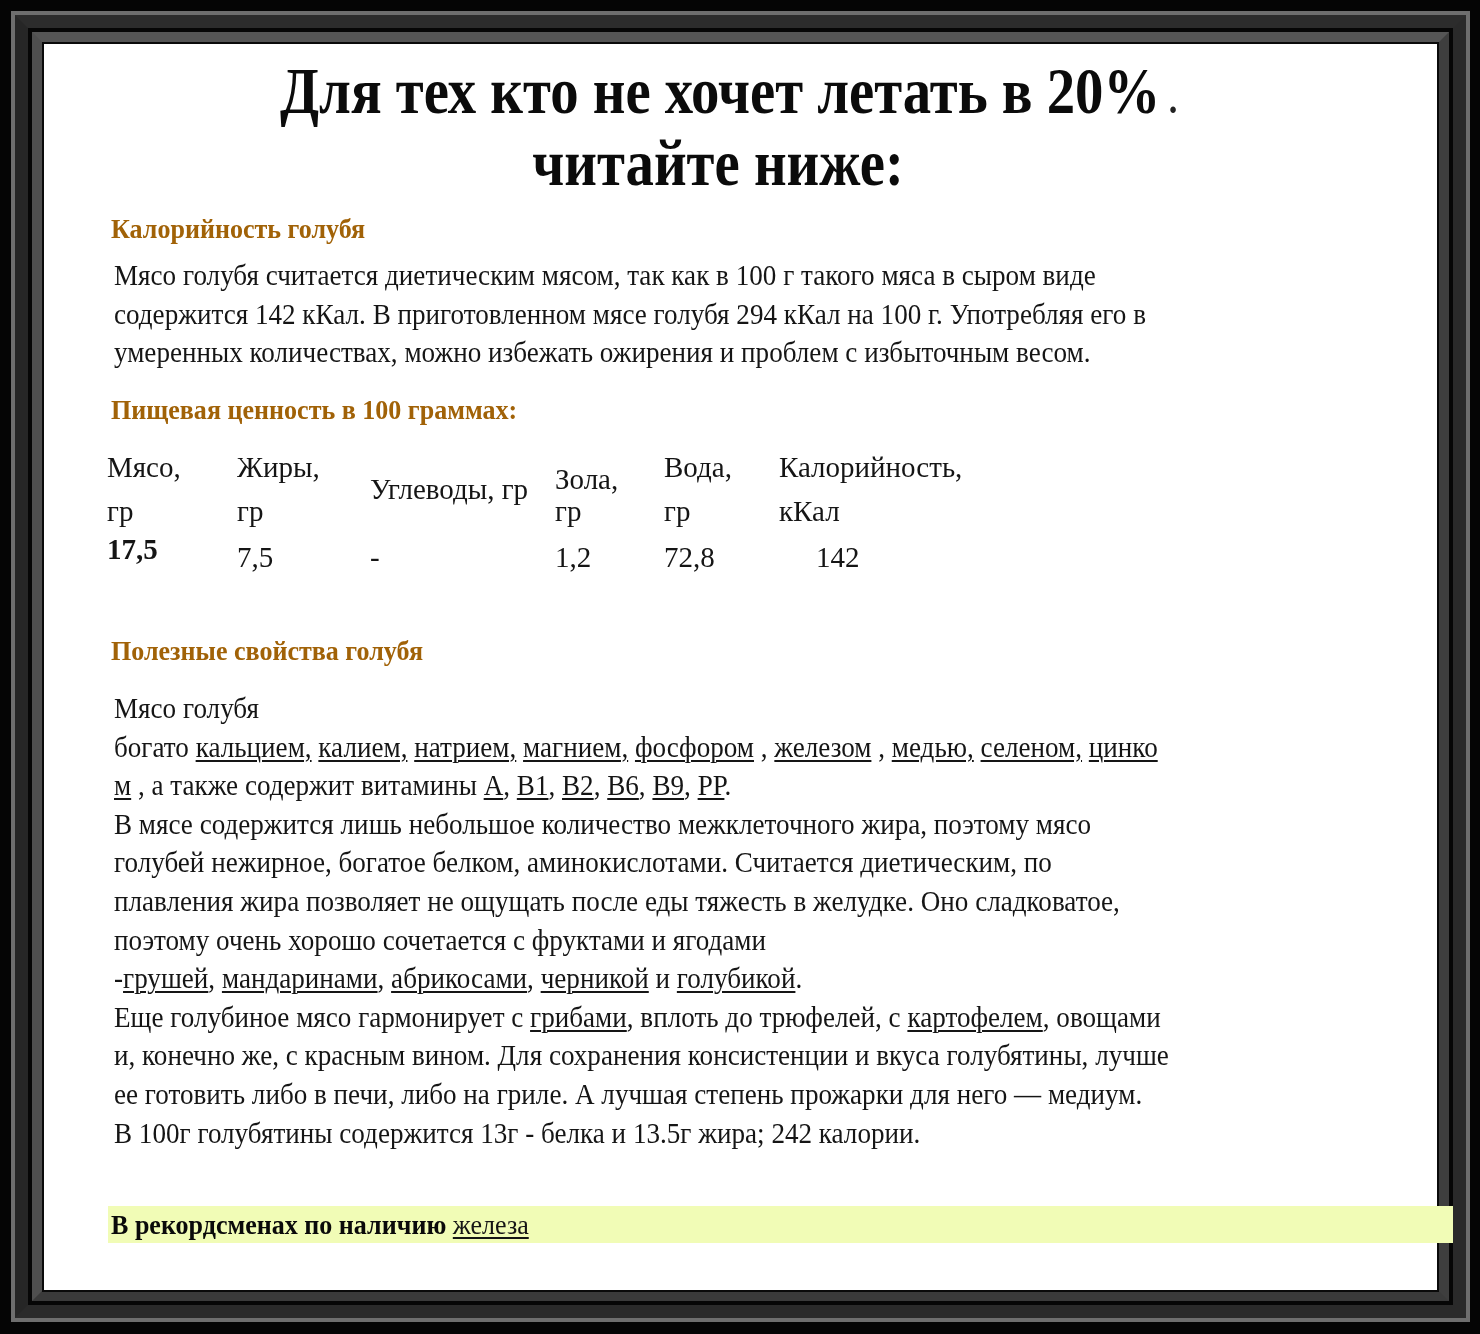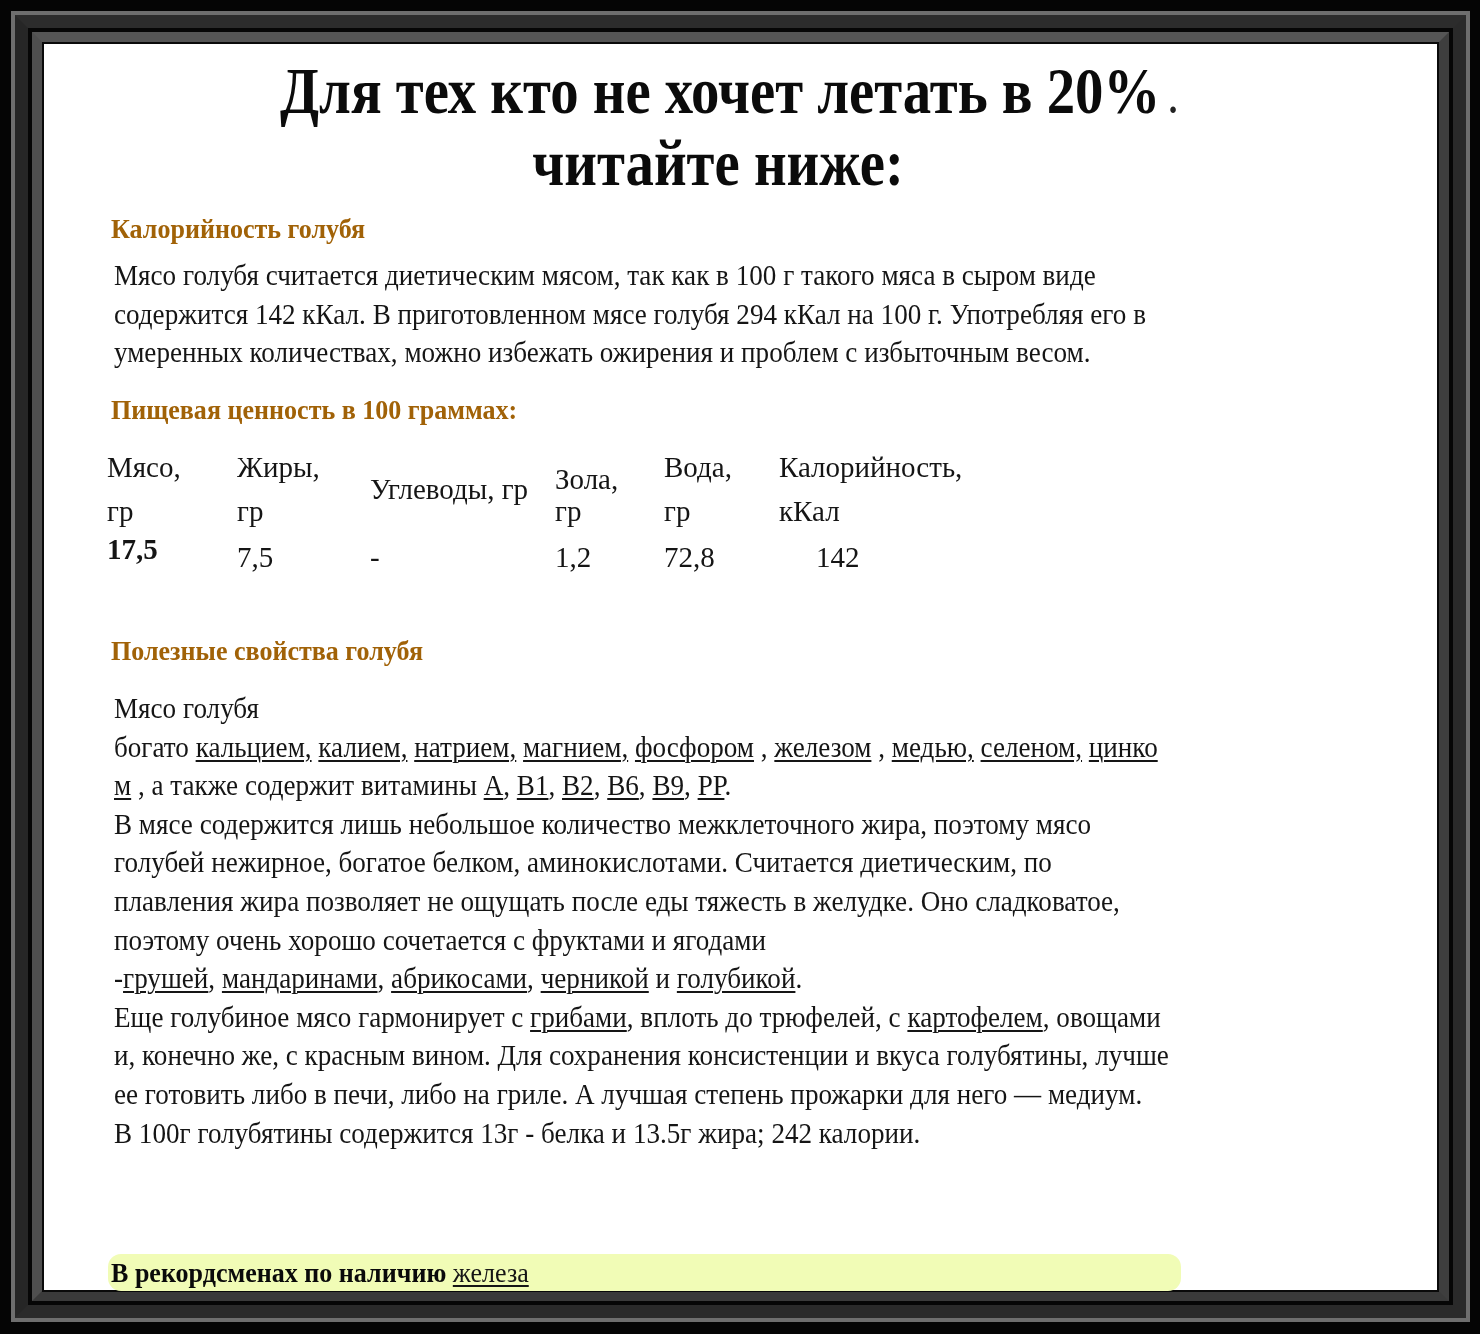--- a/index.html
+++ b/index.html
@@ -36,23 +36,22 @@
   .p {
     position: absolute; left: 70px; width: 1310px;
     font-size: 29px; line-height: 38.6px; color: #151515;
   }
   .line { white-space: nowrap; display: block; }
   .line span.inner { display:inline-block; transform-origin:left; white-space:nowrap; }
   a.lnk { color: #151515; text-decoration: underline; text-underline-offset: 3px; text-decoration-thickness: 1.5px; }
   .tbl { position: absolute; left: 63px; top: 400px; font-size: 29px; color: #151515; }
   .tcell { position: absolute; white-space: nowrap; line-height: 46px; }
   .highlight {
-    position: absolute; left: 64px; top: 1210px; width: 1073px; height: 37px;
+    position: absolute; left: 64px; top: 1162px; width: 1345px; height: 37px;
     background: #f1fcb6;
-    border-radius: 13px;
   }
   .hl-text { position: absolute; left: 3px; top: 2px; font-size: 28px; line-height: 34px; font-weight: bold; white-space: nowrap; color: #0a0a0a; }
   .hl-text .inner { display:inline-block; transform: scaleX(0.93); transform-origin:left; }
   .hl-text a.lnk { font-weight: normal; }
 </style>
 </head>
 <body>
 
 <div class="frame-band band1"></div>
 <div class="frame-band band2"></div>

